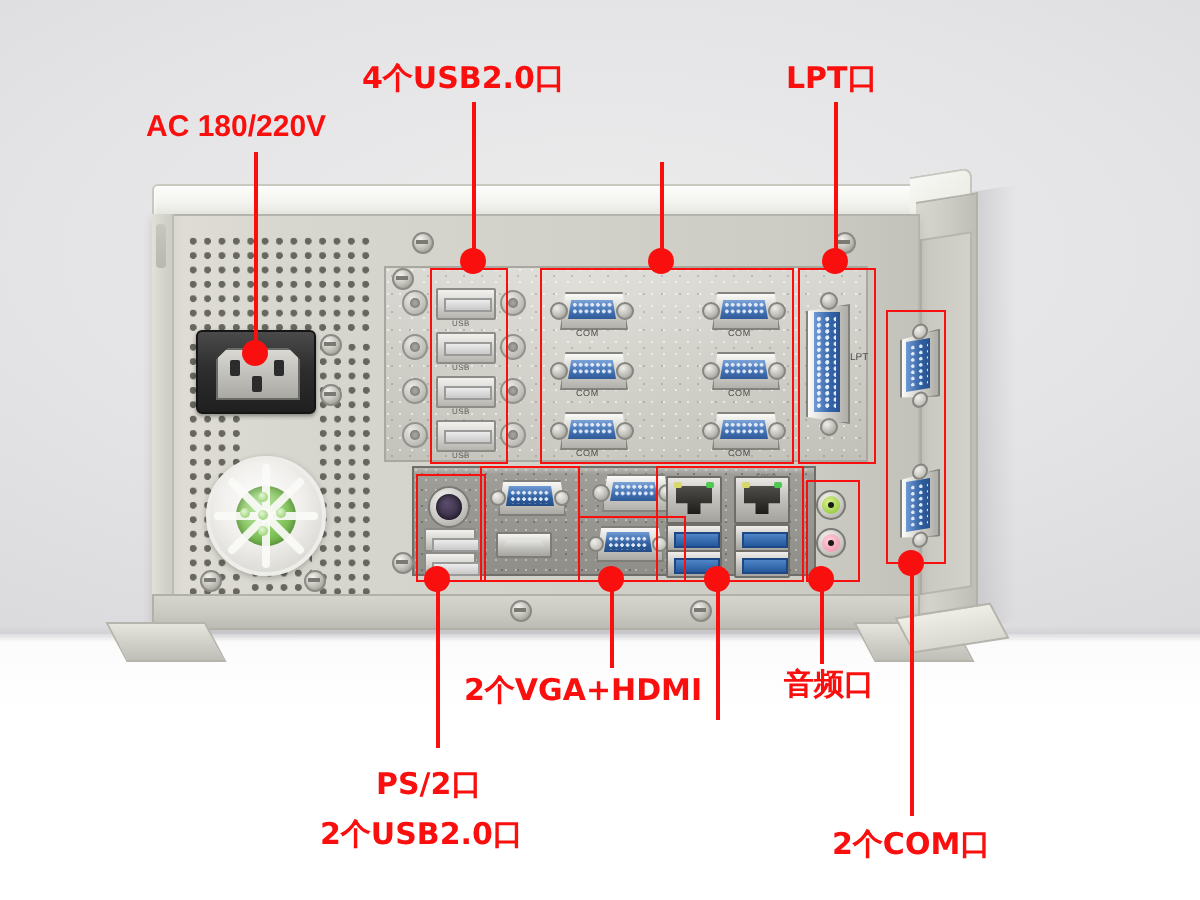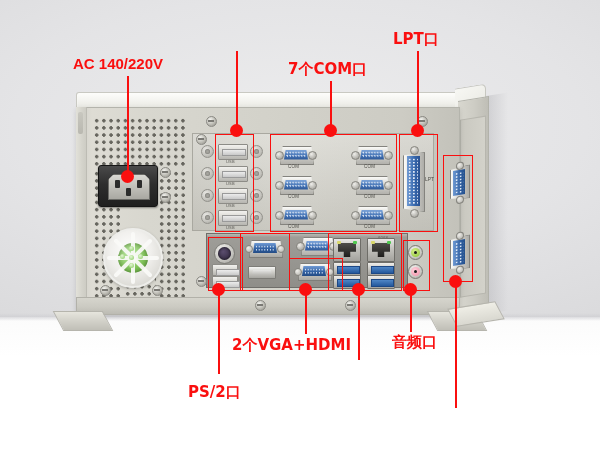--- a/index.html
+++ b/index.html
@@ -547,56 +547,58 @@
     <div class="screwhead" style="left:417px;top:116px;"></div>
     <div class="screwhead" style="left:206px;top:116px;"></div>
 
     <div class="chassis foot foot-l"></div>
     <div class="chassis foot foot-r"></div>
     <div class="chassis foot foot-r2"></div>
   </div>
 
   <div class="ann">
 
-    <div class="lbl" style="left:73px;top:55px;">AC 140/220V</div>
+    <div class="lbl" style="left:73px;top:55px;">AC 180/220V</div>
     <div class="leader vline" style="left:127px;top:76px;height:98px;"></div>
     <div class="dot" style="left:121px;top:170px;"></div>
 
+    <div class="lbl cn" style="left:181px;top:30px;">4个USB2.0口</div>
     <div class="leader vline" style="left:236px;top:51px;height:78px;"></div>
     <div class="dot" style="left:230px;top:124px;"></div>
     <div class="hbox" style="left:215px;top:134px;width:37px;height:96px;"></div>
 
-    <div class="lbl cn" style="left:288px;top:60px;">7个COM口</div>
     <div class="leader vline" style="left:330px;top:81px;height:48px;"></div>
     <div class="dot" style="left:324px;top:124px;"></div>
     <div class="hbox" style="left:270px;top:134px;width:125px;height:96px;"></div>
 
     <div class="lbl cn" style="left:393px;top:30px;">LPT口</div>
     <div class="leader vline" style="left:417px;top:51px;height:78px;"></div>
     <div class="dot" style="left:411px;top:124px;"></div>
     <div class="hbox" style="left:399px;top:134px;width:37px;height:96px;"></div>
 
     <div class="hbox" style="left:240px;top:233px;width:48px;height:56px;"></div>
     <div class="hbox" style="left:289px;top:258px;width:52px;height:31px;"></div>
     <div class="dot" style="left:299px;top:283px;"></div>
     <div class="leader vline" style="left:305px;top:294px;height:40px;"></div>
     <div class="lbl cn" style="left:232px;top:336px;">2个VGA+HDMI</div>
 
     <div class="hbox" style="left:208px;top:237px;width:33px;height:52px;"></div>
     <div class="dot" style="left:212px;top:283px;"></div>
     <div class="leader vline" style="left:218px;top:294px;height:80px;"></div>
     <div class="lbl cn" style="left:188px;top:383px;">PS/2口</div>
+    <div class="lbl cn" style="left:160px;top:408px;">2个USB2.0口</div>
 
     <div class="hbox" style="left:328px;top:233px;width:72px;height:56px;"></div>
     <div class="dot" style="left:352px;top:283px;"></div>
     <div class="leader vline" style="left:358px;top:294px;height:66px;"></div>
 
     <div class="hbox" style="left:403px;top:240px;width:25px;height:49px;"></div>
     <div class="dot" style="left:404px;top:283px;"></div>
     <div class="leader vline" style="left:410px;top:294px;height:38px;"></div>
     <div class="lbl cn" style="left:392px;top:333px;">音频口</div>
 
     <div class="hbox" style="left:443px;top:155px;width:28px;height:125px;"></div>
     <div class="dot" style="left:449px;top:275px;"></div>
     <div class="leader vline" style="left:455px;top:286px;height:122px;"></div>
+    <div class="lbl cn" style="left:416px;top:413px;">2个COM口</div>
   </div>
 
 </div>
 
 </body></html>

